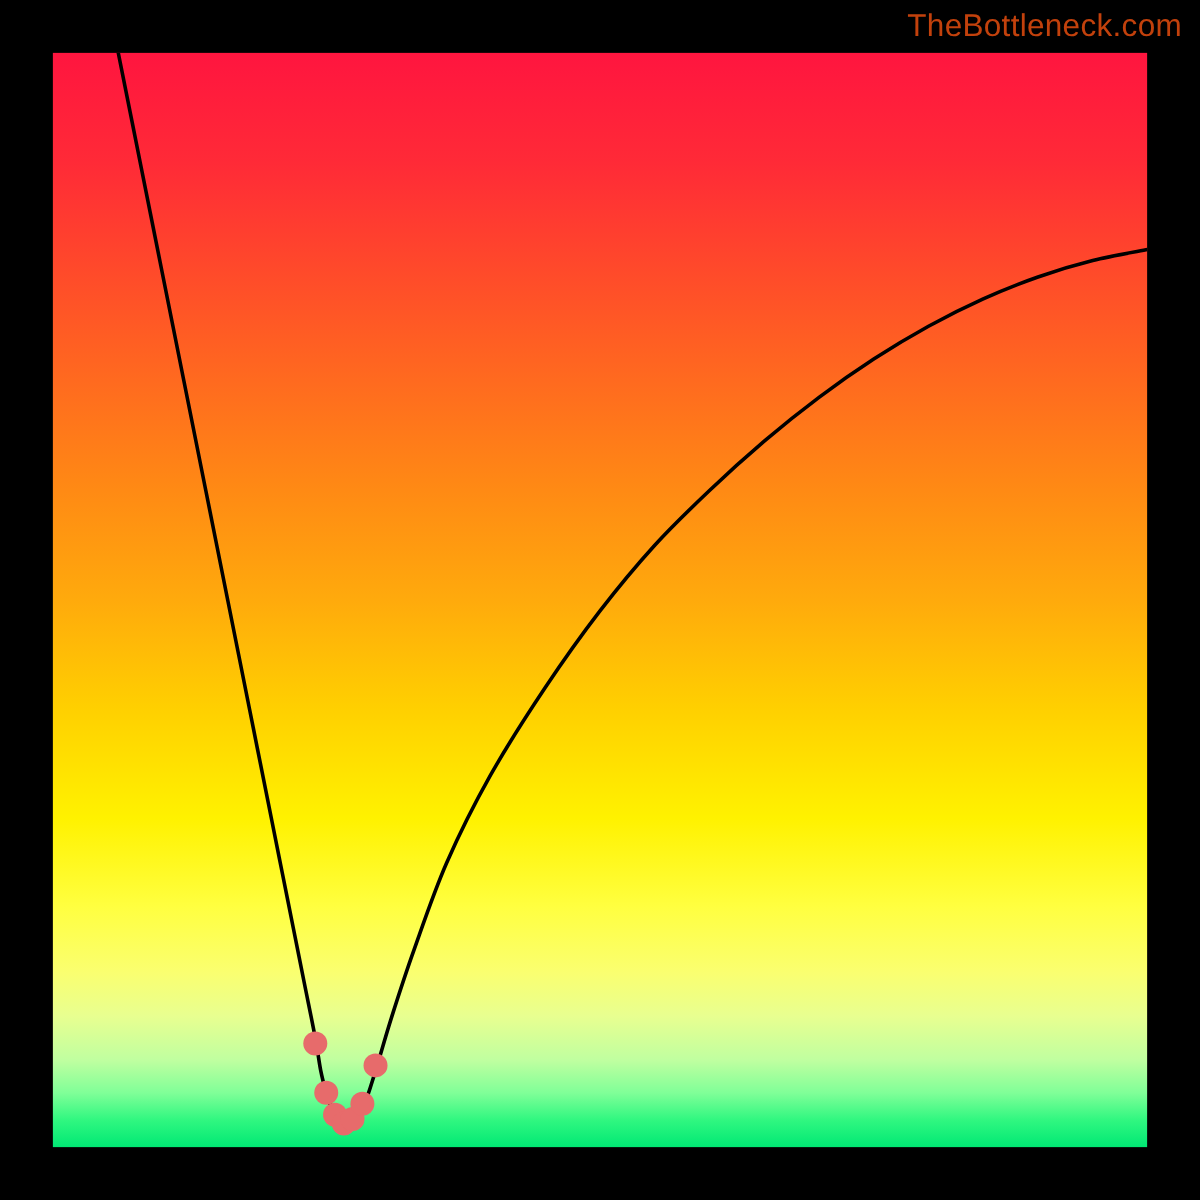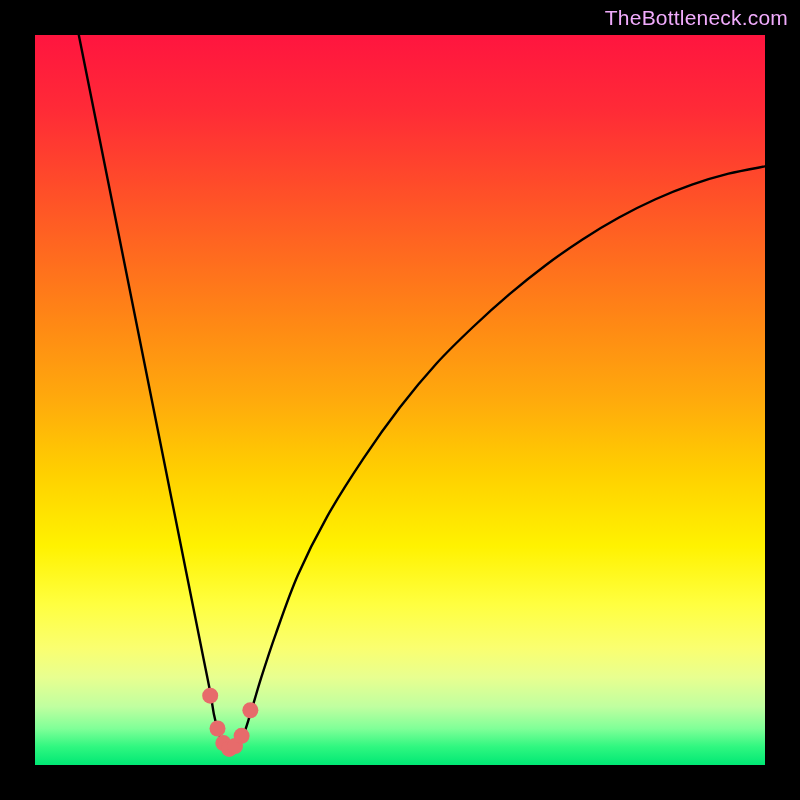--- a/index.html
+++ b/index.html
@@ -29,21 +29,21 @@
   }
   .plot-area svg {
     display: block;
     width: 730px;
     height: 730px;
   }
   .watermark {
     position: absolute;
     top: 6px;
     right: 12px;
-    color: #f0abfc;
+    color: #c2410c;
     font-size: 21px;
     font-weight: 500;
     letter-spacing: 0.2px;
     user-select: none;
   }
 </style>
 </head>
 <body>
 
 <div class="frame">

